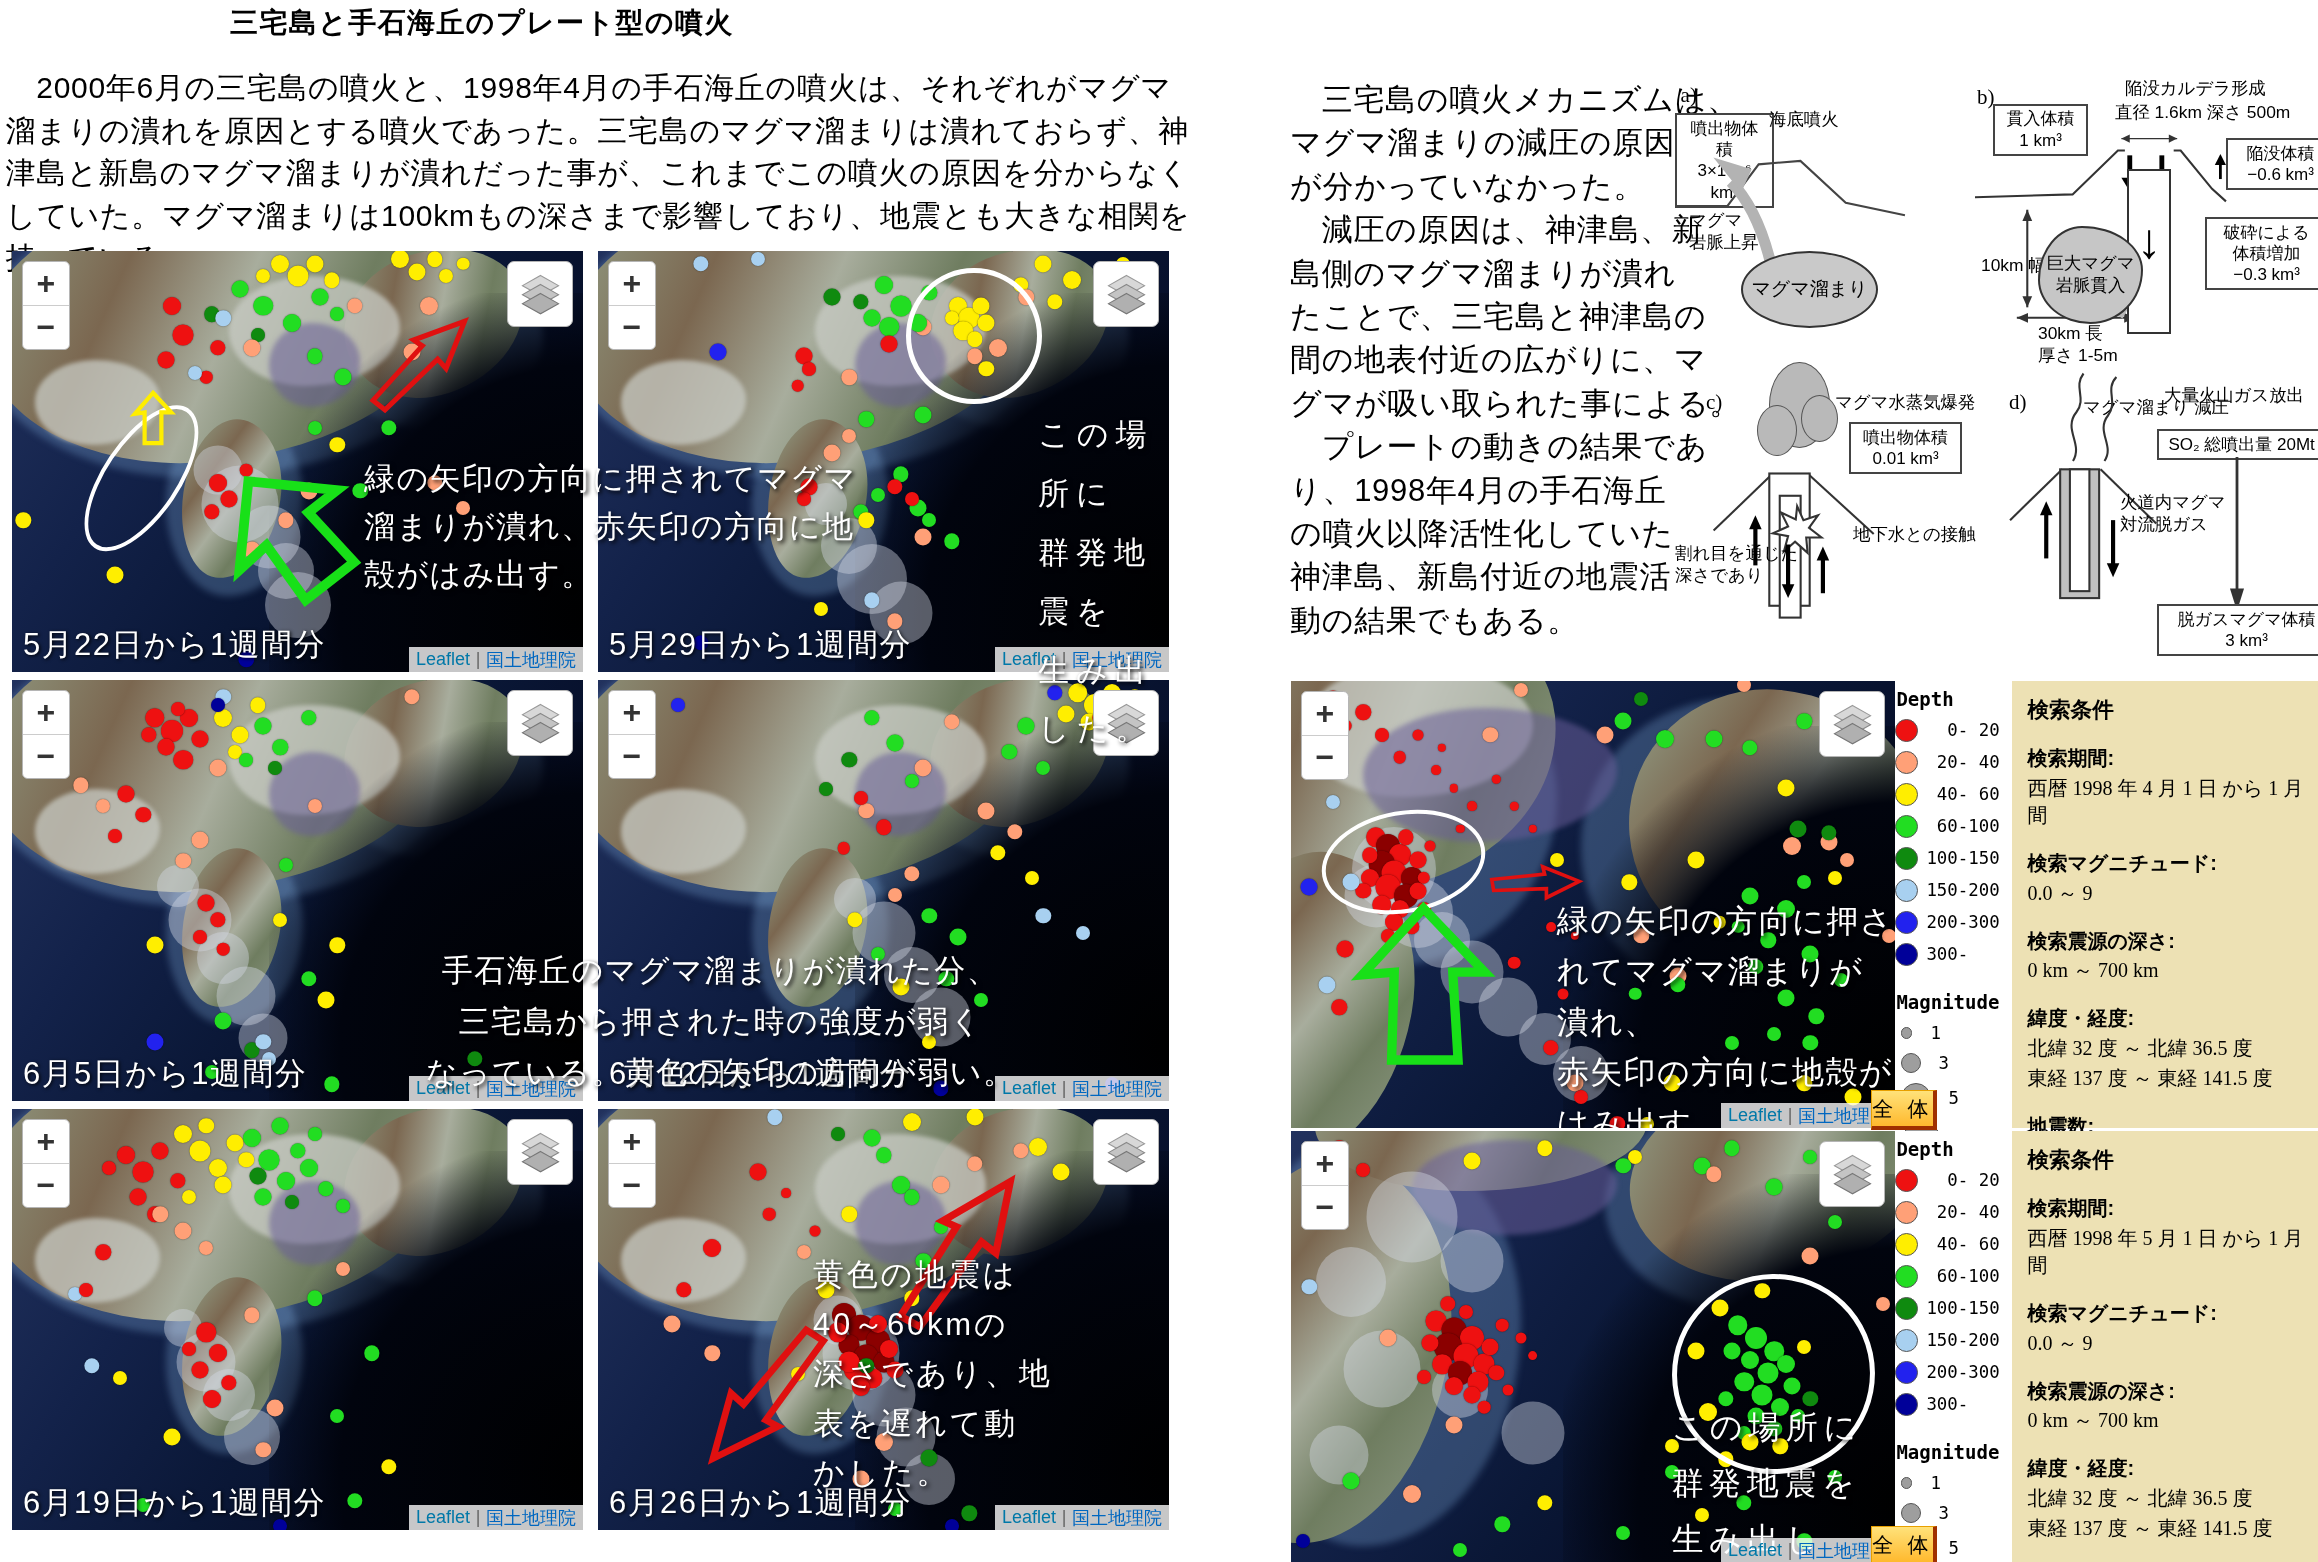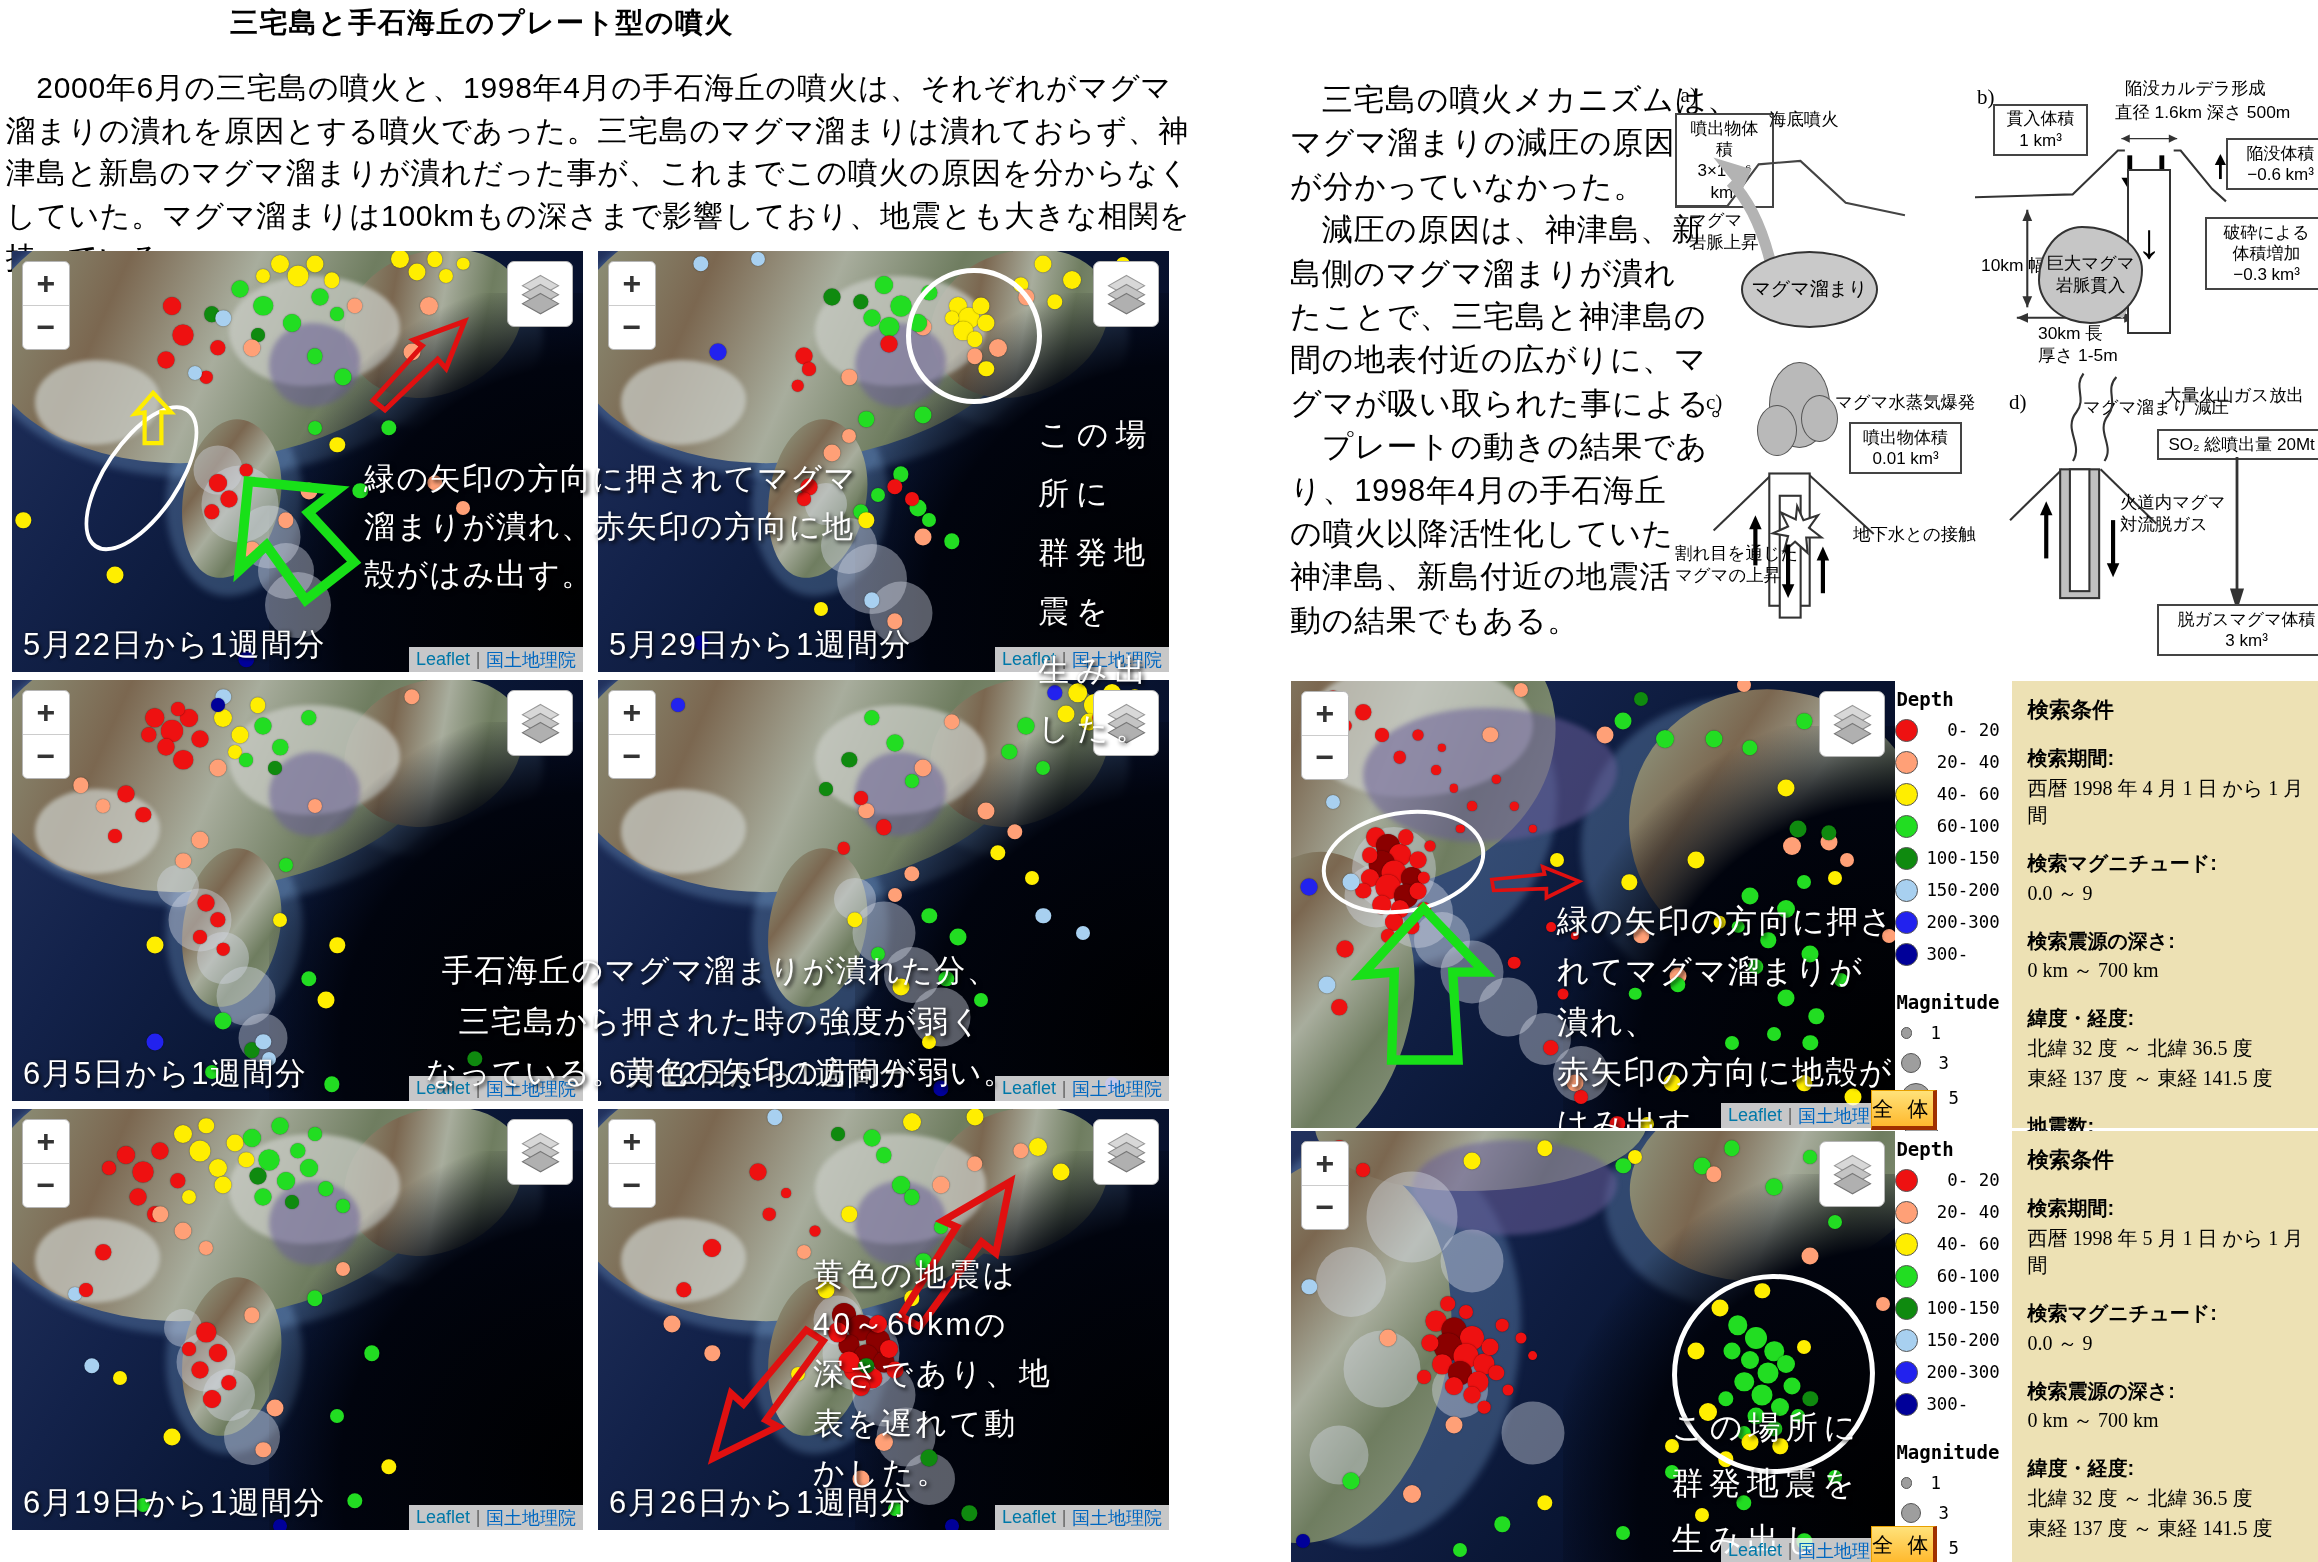--- a/index.html
+++ b/index.html
@@ -750,21 +750,21 @@
       <polygon points="135,75 144,95 165,88 152,106 170,120 148,120 150,142 132,126 116,140 122,118 100,114 122,104 112,84 133,94" fill="#fff" stroke="#333" stroke-width="3"></polygon>
       <line x1="75" y1="160" x2="75" y2="100" stroke="#000" stroke-width="6"></line>
         <polygon points="75,88 66,108 84,108" fill="#000"></polygon>
       <line x1="122" y1="130" x2="122" y2="195" stroke="#000" stroke-width="6"></line>
         <polygon points="122,207 113,187 131,187" fill="#000"></polygon>
       <line x1="172" y1="200" x2="172" y2="145" stroke="#000" stroke-width="6"></line>
         <polygon points="172,133 163,153 181,153" fill="#000"></polygon>
     </svg>
     <div class="dg-txt" style="left:178px;top:447px">地下水との接触</div>
     <div class="dg-txt preline" style="left:0px;top:466px">割れ目を通じた
-マグマの上昇</div>
+深さであり</div>
     <div class="dg-ell" style="left:66px;top:530px;width:136px;height:77px;z-index:-1"></div>
 
     <div class="dg-label" style="left:334px;top:313px">d)</div>
     <svg class="arrow-svg" style="left:377px;top:293px;width:98px;height:91px" viewBox="0 0 140 130">
       <path d="M30,130 C45,105 15,85 35,60 C50,40 30,25 45,5" fill="none" stroke="#333" stroke-width="3"></path>
       <path d="M75,130 C90,108 62,88 80,65 C95,45 75,28 92,10" fill="none" stroke="#333" stroke-width="3"></path>
     </svg>
     <div class="dg-txt" style="left:489px;top:308px">大量火山ガス放出</div>
     <div class="dg-box" style="left:482px;top:352px;width:154px">SO₂ 総噴出量 20Mt</div>
     <svg class="arrow-svg" style="left:328px;top:377px;width:209px;height:181px" viewBox="0 0 300 260">

